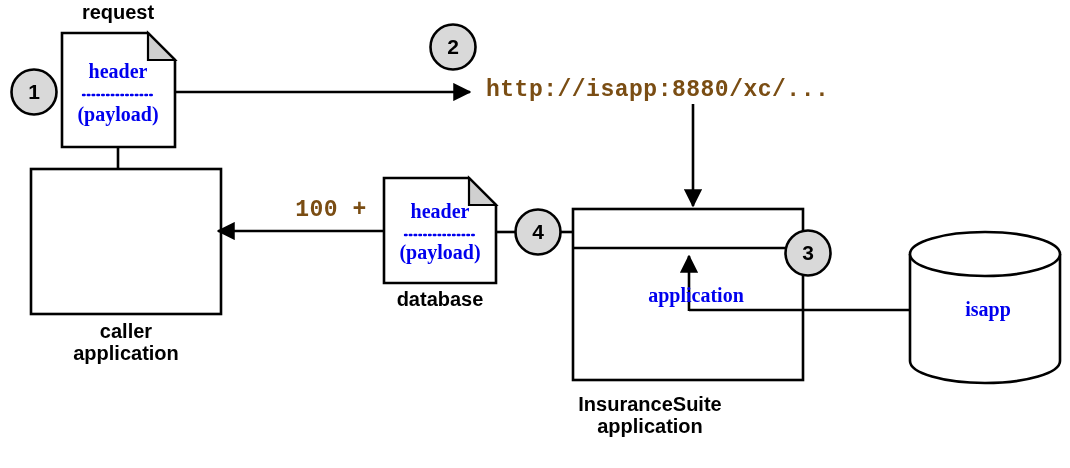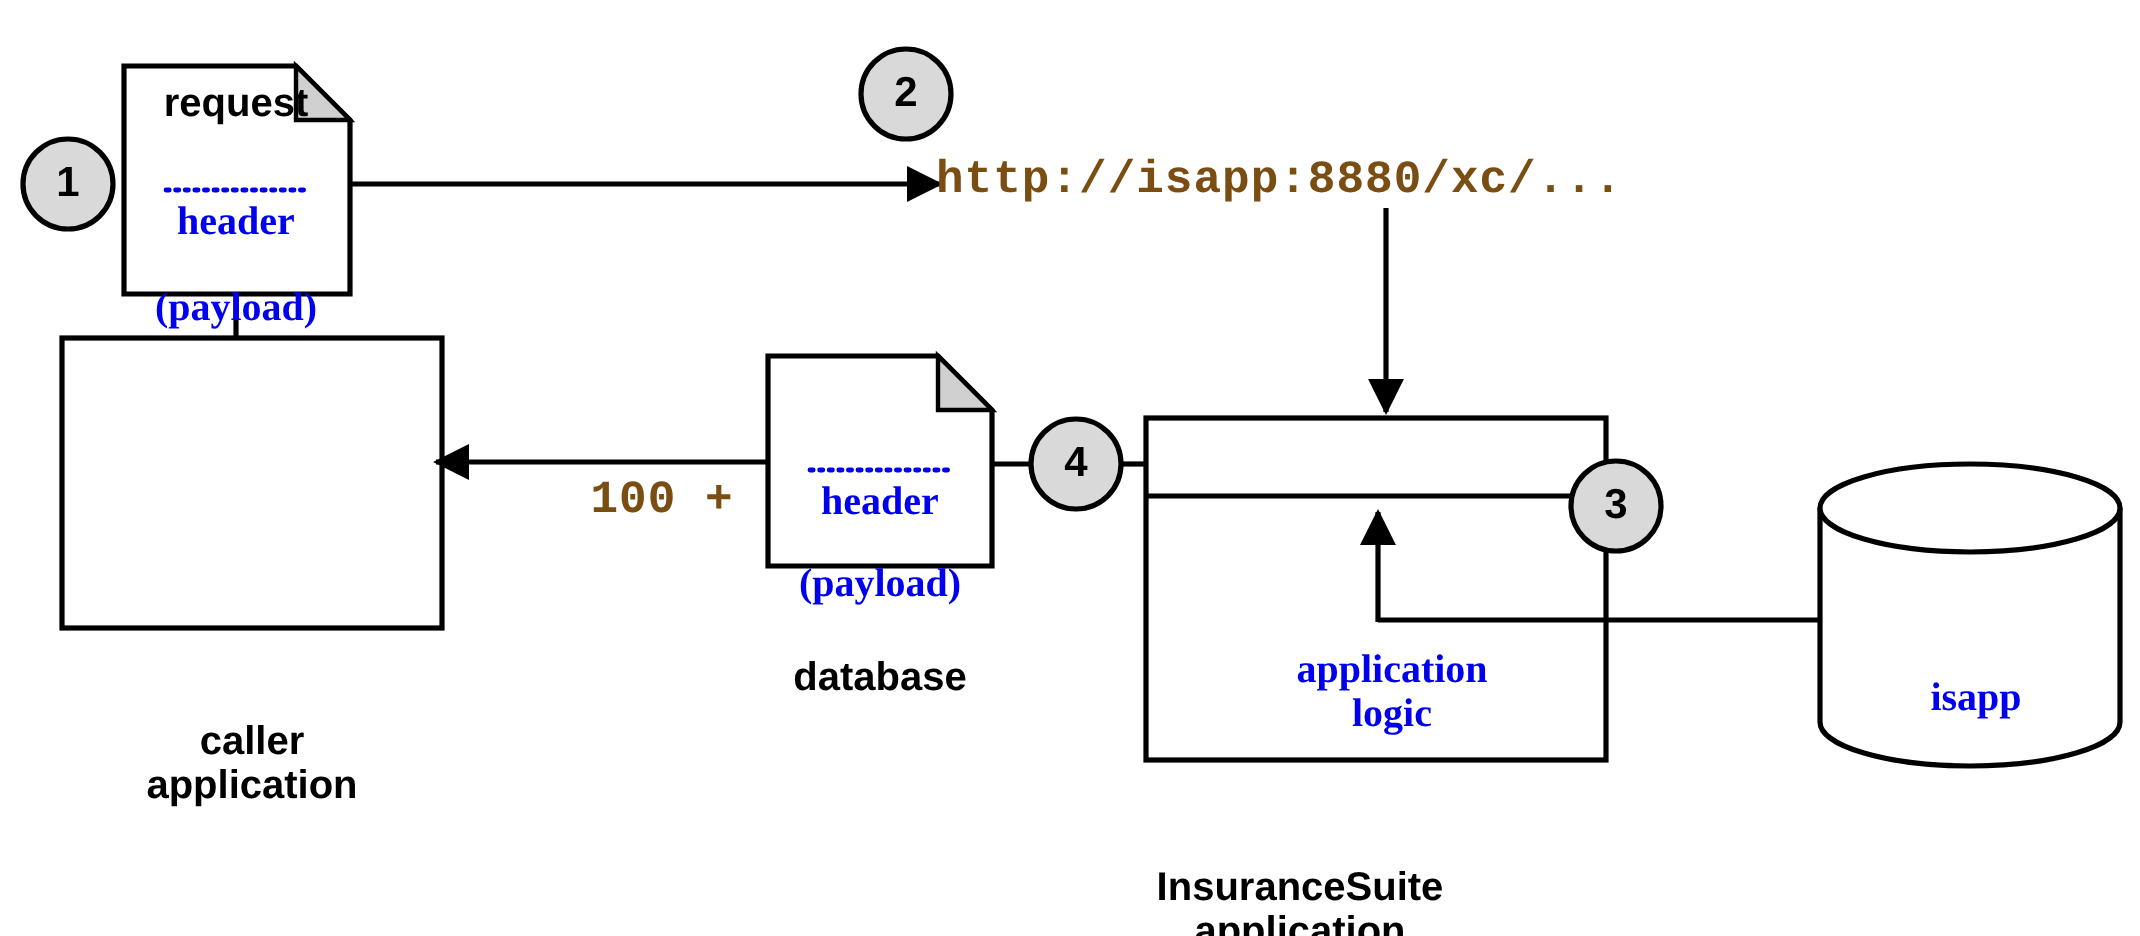--- a/index.html
+++ b/index.html
@@ -55,21 +55,20 @@
     color: #000000;
     font-weight: bold;
     font-size: 21px;
     font-family: "Liberation Sans", sans-serif;
     text-align: center;
     width: 44px;
     line-height: 44px;
   }
   .centered {
     transform: translateX(-50%);
-    margin-top: 40px;
   }
 </style>
 </head>
 <body>
 
 <div id="canvas">
 
   <svg id="diagram-svg" viewBox="0 0 1070 468">
     <defs>
       <marker id="arrow" viewBox="0 0 10 10" refX="9.2" refY="5" markerWidth="7" markerHeight="7" orient="auto-start-reverse">
@@ -118,36 +117,35 @@
 
   <div class="step-num" style="left:12px; top:70px;">1</div>
   <div class="step-num" style="left:431px; top:25px;">2</div>
   <div class="step-num" style="left:786px; top:231px;">3</div>
   <div class="step-num" style="left:516px; top:210px;">4</div>
 
   <div class="lbl lbl-black centered" style="left:118px; top:1px;">request</div>
   <div class="lbl lbl-blue centered" style="left:118px; top:60px;">header</div>
   <div class="lbl lbl-blue centered" style="left:118px; top:103px;">(payload)</div>
 
-  <div class="lbl lbl-mono" style="left:468px; top:78px;">http://isapp:8880/xc/...</div>
+  <div class="lbl lbl-mono" style="left:486px; top:78px;">http://isapp:8880/xc/...</div>
 
   <div class="lbl lbl-black centered" style="left:126px; top:320px;">
     <div>caller</div>
     <div>application</div>
   </div>
 
   <div class="lbl lbl-mono centered" style="left:331px; top:198px;">100 +</div>
 
   <div class="lbl lbl-blue centered" style="left:440px; top:200px;">header</div>
   <div class="lbl lbl-blue centered" style="left:440px; top:241px;">(payload)</div>
   <div class="lbl lbl-black centered" style="left:440px; top:288px;">database</div>
 
   <div class="lbl lbl-blue centered" style="left:696px; top:284px;">
     <div>application</div>
-    <div>logic</div>
   </div>
   <div class="lbl lbl-black centered" style="left:650px; top:393px;">
     <div>InsuranceSuite</div>
     <div>application</div>
   </div>
 
   <div class="lbl lbl-blue centered" style="left:988px; top:298px;">isapp</div>
 
 </div>
 

